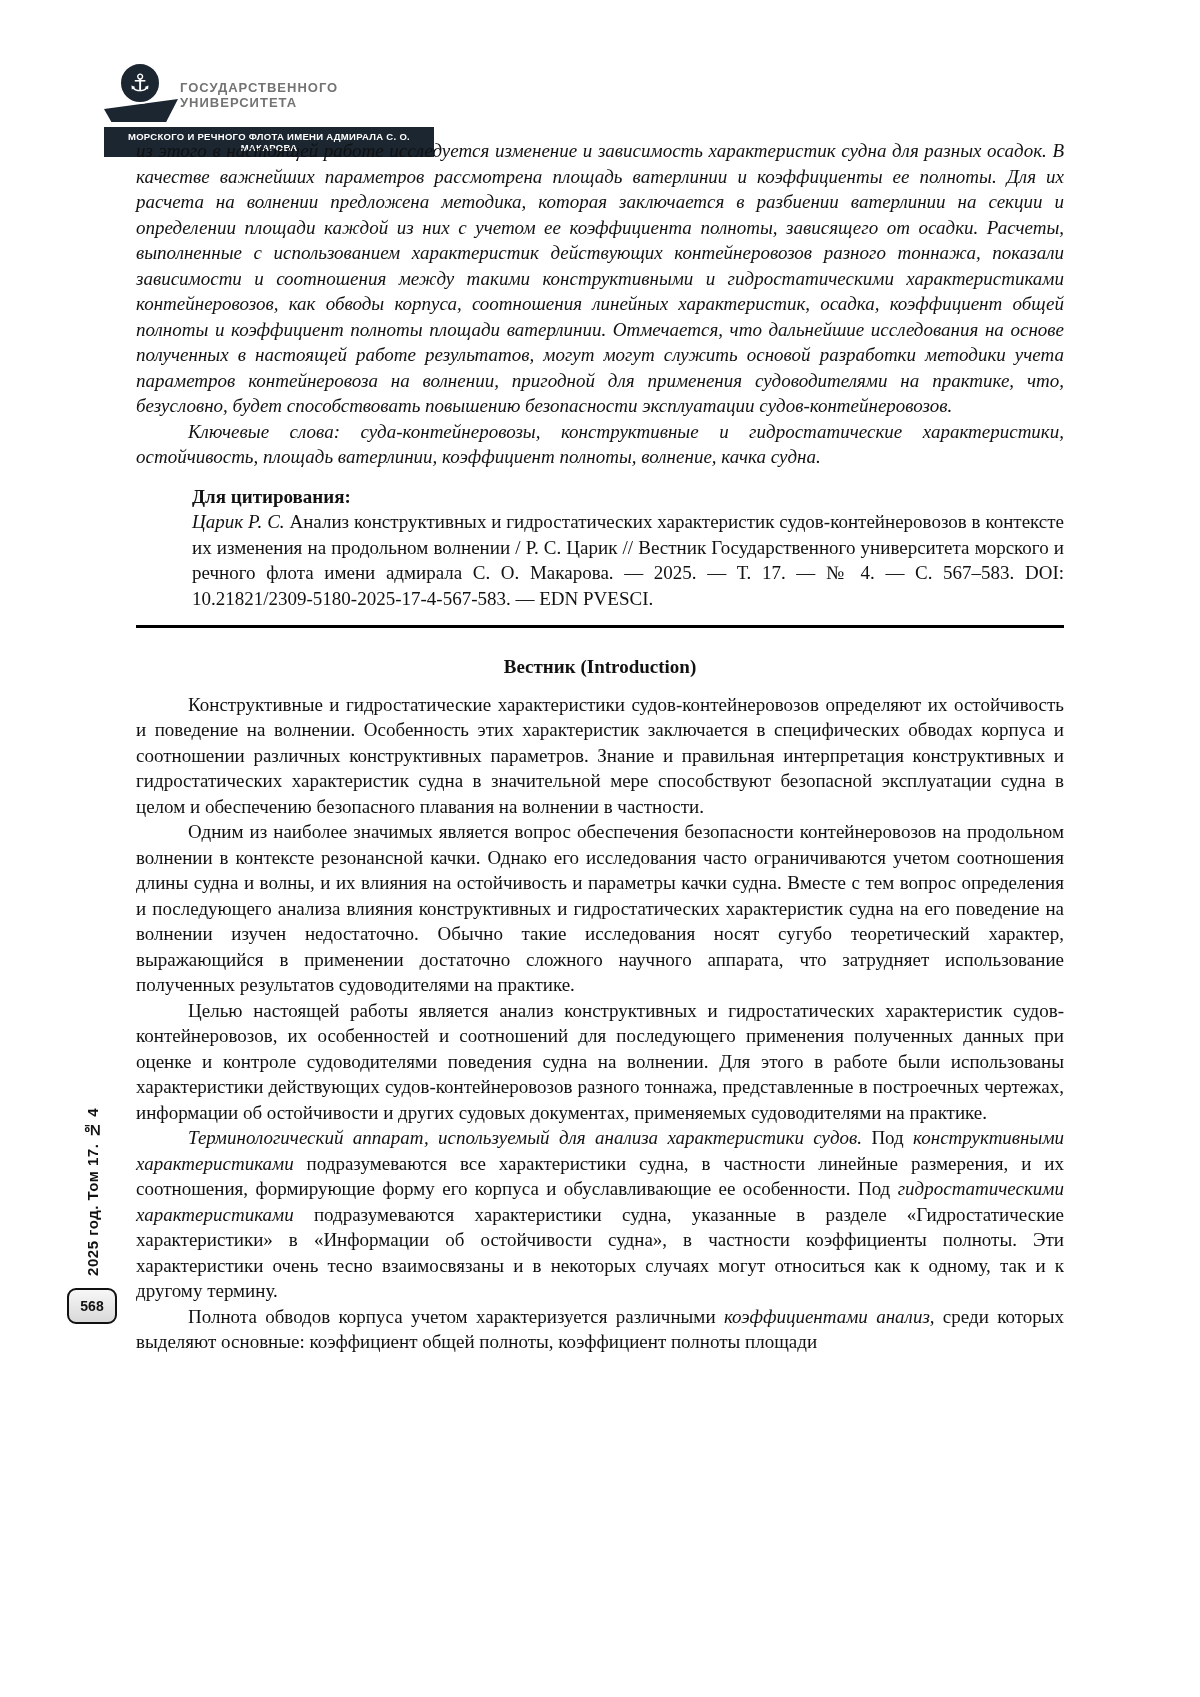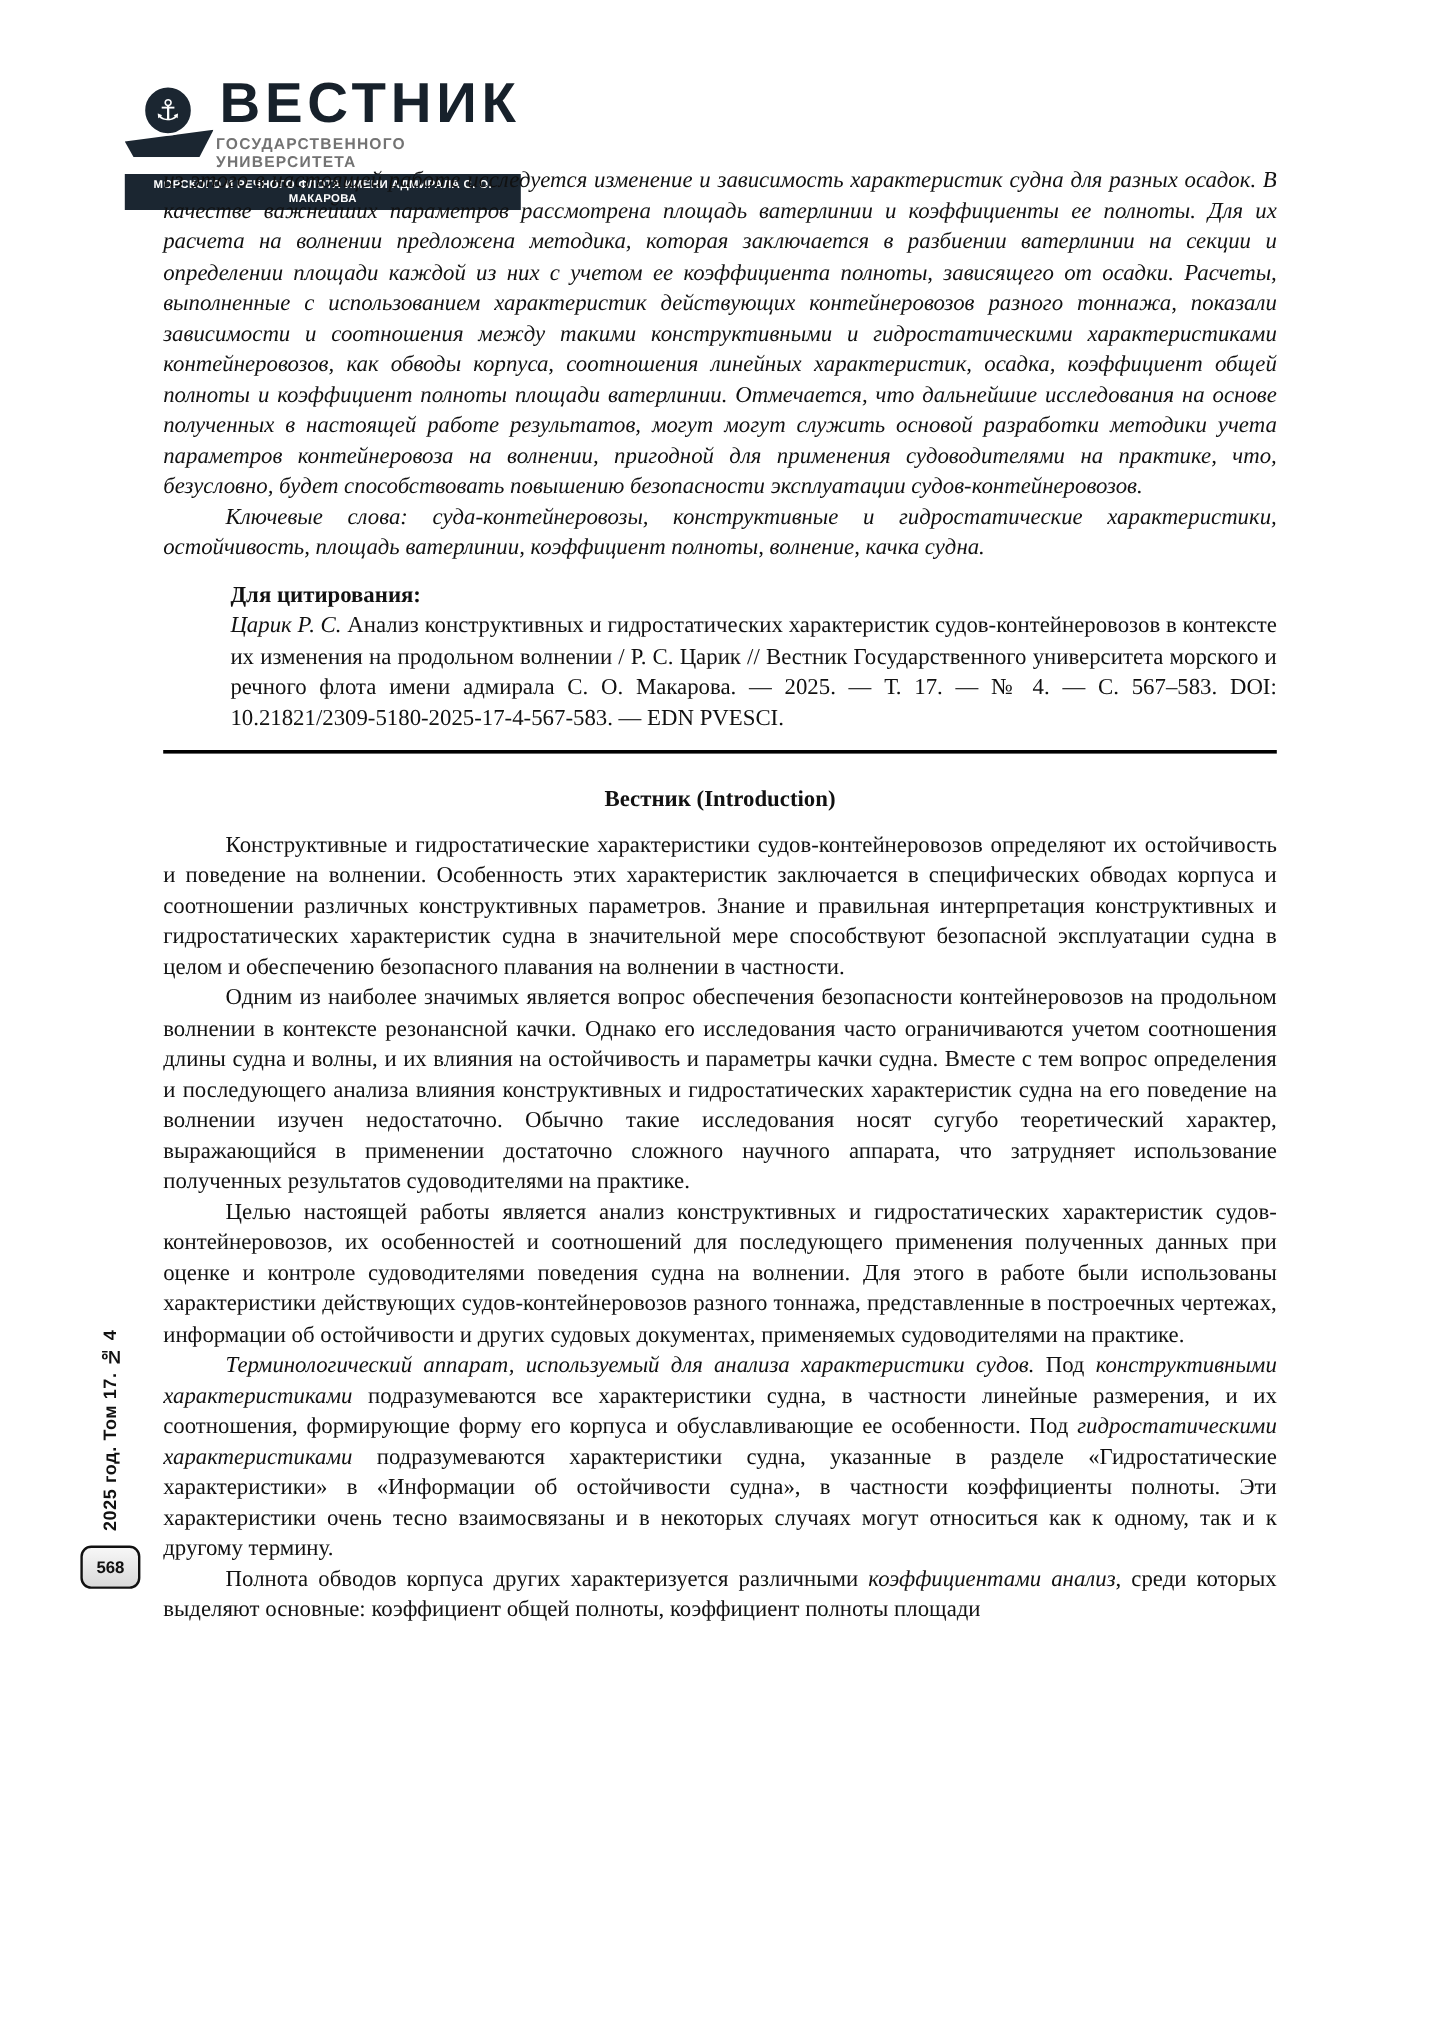--- a/index.html
+++ b/index.html
@@ -72,21 +72,20 @@
 
 <div class="page">
 
   <header class="logo">
     <div class="logo-top">
       <span class="logo-icon">
         <span class="logo-hull"></span>
         <span class="logo-emblem">⚓</span>
       </span>
       <span class="logo-text">
-        <span class="logo-title">ВЕСТНИК</span>
         <span class="logo-sub1">ГОСУДАРСТВЕННОГО УНИВЕРСИТЕТА</span>
       </span>
     </div>
     <div class="logo-bar">МОРСКОГО И РЕЧНОГО ФЛОТА ИМЕНИ АДМИРАЛА С. О. МАКАРОВА</div>
   </header>
 
   <aside class="sidebar">
     <div class="volume">2025 год. Том 17. № 4</div>
     <div class="page-badge">568</div>
   </aside>
@@ -102,17 +101,17 @@
     </div>
 
     <hr class="rule">
 
     <h2 class="heading">Вестник (Introduction)</h2>
     <p class="para"><span>Конструктивные и гидростатические характеристики судов-контейнеровозов определяют их остойчивость и поведение на волнении. Особенность этих характеристик заключается в специфических обводах корпуса и соотношении различных конструктивных параметров. Знание и правильная интерпретация конструктивных и гидростатических характеристик судна в значительной мере способствуют безопасной эксплуатации судна в целом и обеспечению безопасного плавания на волнении в частности.</span></p>
     <p class="para"><span>Одним из наиболее значимых является вопрос обеспечения безопасности контейнеровозов на продольном волнении в контексте резонансной качки. Однако его исследования часто ограничиваются учетом соотношения длины судна и волны, и их влияния на остойчивость и параметры качки судна. Вместе с тем вопрос определения и последующего анализа влияния конструктивных и гидростатических характеристик судна на его поведение на волнении изучен недостаточно. Обычно такие исследования носят сугубо теоретический характер, выражающийся в применении достаточно сложного научного аппарата, что затрудняет использование полученных результатов судоводителями на практике.</span></p>
     <p class="para"><span>Целью настоящей работы является анализ конструктивных и гидростатических характеристик судов-контейнеровозов, их особенностей и соотношений для последующего применения полученных данных при оценке и контроле судоводителями поведения судна на волнении. Для этого в работе были использованы характеристики действующих судов-контейнеровозов разного тоннажа, представленные в построечных чертежах, информации об остойчивости и других судовых документах, применяемых судоводителями на практике.</span></p>
 
     <p class="para"><span class="it">Терминологический аппарат, используемый для анализа характеристики судов.</span><span> Под </span><span class="it">конструктивными характеристиками</span><span> подразумеваются все характеристики судна, в частности линейные размерения, и их соотношения, формирующие форму его корпуса и обуславливающие ее особенности. Под </span><span class="it">гидростатическими характеристиками</span><span> подразумеваются характеристики судна, указанные в разделе «Гидростатические характеристики» в «Информации об остойчивости судна», в частности коэффициенты полноты. Эти характеристики очень тесно взаимосвязаны и в некоторых случаях могут относиться как к одному, так и к другому термину.</span></p>
-    <p class="para"><span>Полнота обводов корпуса других характеризуется различными </span><span class="it">коэффициентами анализ</span><span>, среди которых выделяют основные: коэффициент общей полноты, коэффициент полноты площади</span></p>
+    <p class="para"><span>Полнота обводов корпуса учетом характеризуется различными </span><span class="it">коэффициентами анализ</span><span>, среди которых выделяют основные: коэффициент общей полноты, коэффициент полноты площади</span></p>
 
   </main>
 
 </div>
 
 </body></html>

